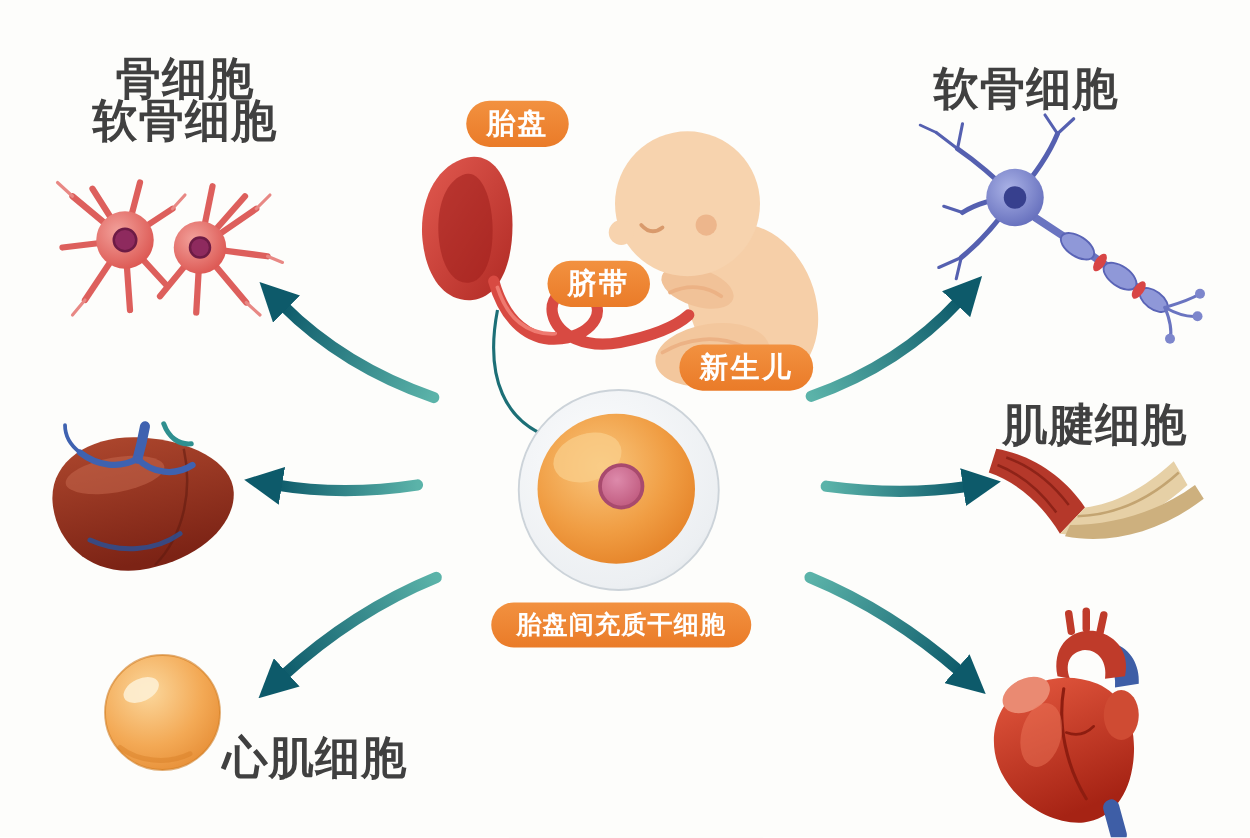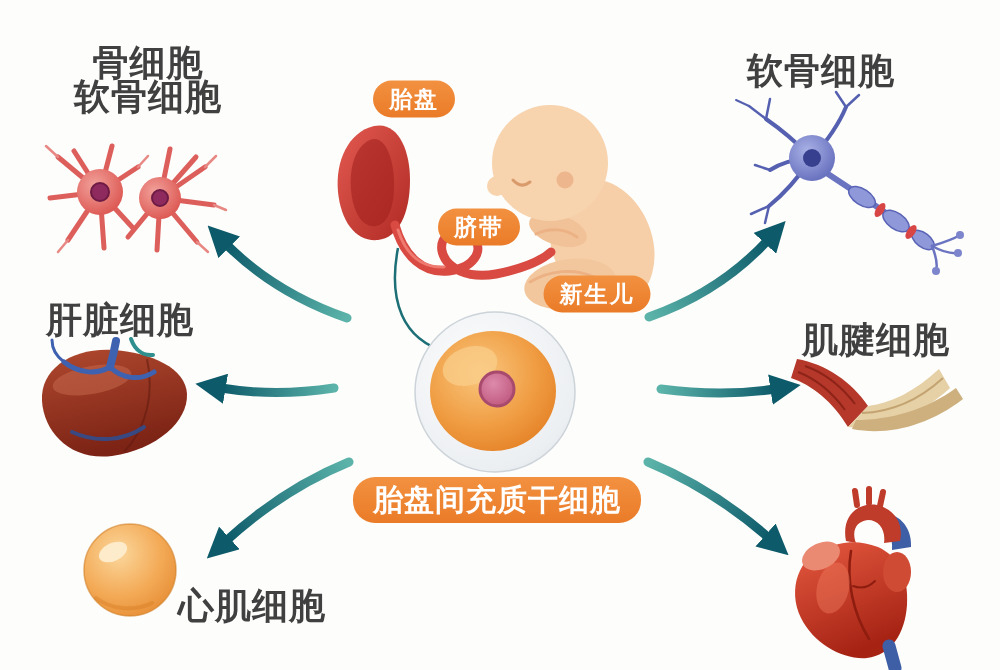--- a/index.html
+++ b/index.html
@@ -7,21 +7,21 @@
   .canvas{position:relative;width:1000px;height:670px;background:#fdfdfb;overflow:hidden}
   .artwork{position:absolute;left:0;top:0}
   .cell-label{position:absolute;transform:translate(-50%,-50%);text-align:center;
     color:#404040;font-weight:700;font-size:36px;letter-spacing:1px;
     white-space:nowrap;line-height:34px}
   .cell-label span{display:block}
   .badge{position:absolute;transform:translate(-50%,-50%);
     background:linear-gradient(180deg,#f29140,#ea7b28);color:#ffffff;
     font-weight:700;font-size:23px;line-height:1;padding:7px 16px;
     border-radius:20px;white-space:nowrap;letter-spacing:2px}
-  .badge.large{font-size:30px;padding:8px 20px;border-radius:22px;letter-spacing:1px}
+  .badge.large{font-size:20px;padding:8px 20px;border-radius:22px;letter-spacing:1px}
 </style>
 </head>
 <body>
 
 <div class="canvas">
 
 <svg class="artwork" width="1000" height="670" viewBox="0 0 1000 670" xmlns="http://www.w3.org/2000/svg">
   <defs>
     <linearGradient id="gTL" gradientUnits="userSpaceOnUse" x1="347" y1="318" x2="226" y2="244">
       <stop offset="0" stop-color="#5bb3a9"></stop>
@@ -238,21 +238,20 @@
     <path d="M853 586 C861 589 869 587 875 581" stroke="#8e1d10" stroke-width="2" fill="none" stroke-linecap="round"></path>
     <ellipse cx="833" cy="588" rx="16" ry="26" transform="rotate(14 833 588)" fill="#f07b5e" opacity="0.45"></ellipse>
     <path d="M889 646 L895 668" stroke="#3e5ea6" stroke-width="13" stroke-linecap="round"></path>
   </g>
 </svg>
 
   <div class="cell-label" style="left:148px;top:80px">
     <span>骨细胞</span>
     <span>软骨细胞</span>
   </div>
-  <div class="cell-label" style="left:120px;top:320px">肝脏细胞</div>
   <div class="cell-label" style="left:252px;top:606px">心肌细胞</div>
   <div class="cell-label" style="left:821px;top:71px">软骨细胞</div>
   <div class="cell-label" style="left:876px;top:340px">肌腱细胞</div>
 
   <div class="badge" style="left:414px;top:99px">胎盘</div>
   <div class="badge" style="left:479px;top:227px">脐带</div>
   <div class="badge" style="left:597px;top:294px">新生儿</div>
   <div class="badge large" style="left:497px;top:500px">胎盘间充质干细胞</div>
 
 </div>

